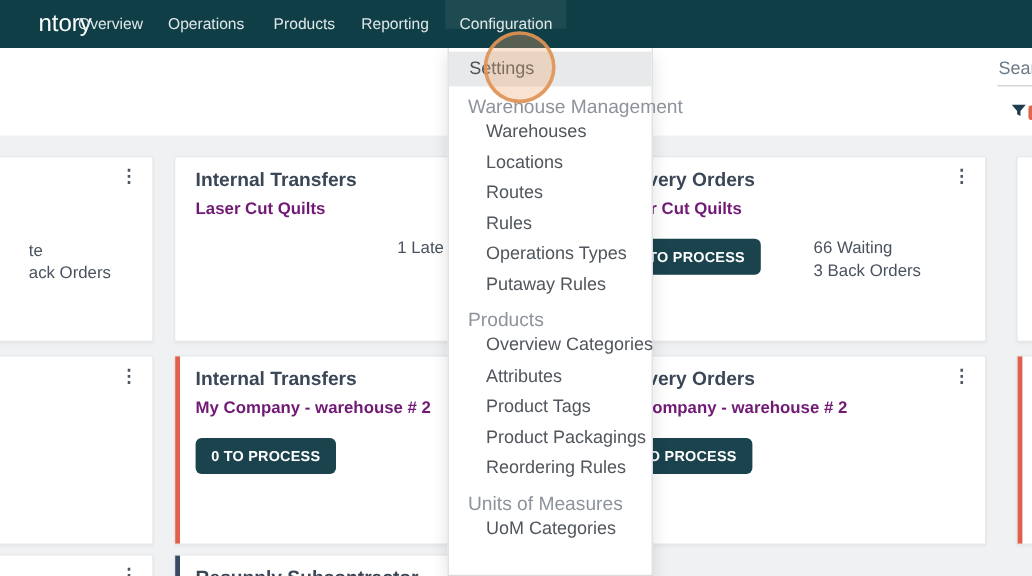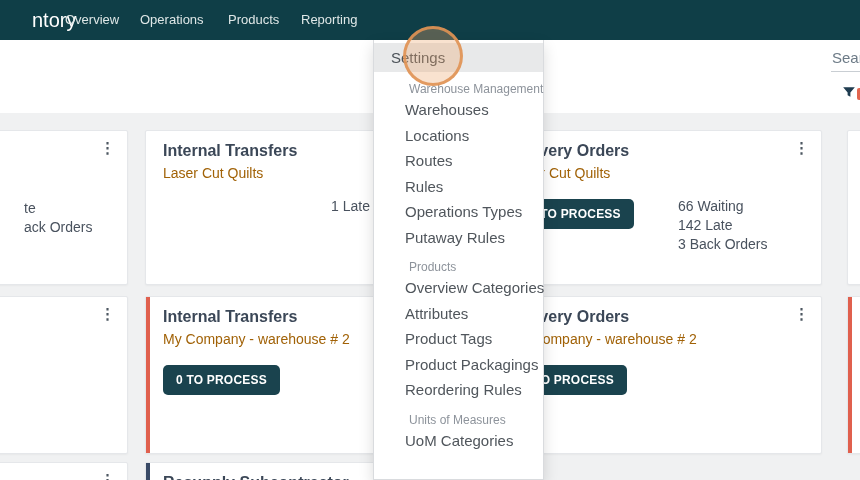--- a/index.html
+++ b/index.html
@@ -21,29 +21,29 @@
   .filter-funnel{position:absolute;left:842px;top:85px;width:14px;height:14px;z-index:2;}
   .red-sliver{position:absolute;left:857px;top:88px;width:3px;height:12px;background:#e2654f;border-radius:2px 0 0 2px;z-index:2;}
 
   
   .card{position:absolute;background:#ffffff;border:1px solid #e5e7ea;border-radius:2px;box-shadow:0 1px 2px rgba(0,0,0,.04);z-index:3;box-sizing:border-box;}
   .card .stripe{position:absolute;left:0;top:0;bottom:0;width:4px;}
   .stripe.red{background:#e0604e;}
   .stripe.navy{background:#394a66;}
   .kebab{position:absolute;top:8px;right:12px;font-size:15px;font-weight:bold;color:#4d5761;cursor:pointer;line-height:18px;}
   .card-title{position:absolute;left:17px;top:11px;font-size:16px;font-weight:600;color:#3b4757;white-space:nowrap;}
-  .card-sub{position:absolute;left:17px;top:34px;font-size:14px;color:#a16207;white-space:nowrap;}
+  .card-sub{position:absolute;left:17px;top:34px;font-size:14px;color:#701a75;white-space:nowrap;font-weight:bold;}
   .card-btn{position:absolute;left:17px;top:68px;background:#1a434e;color:#ffffff;font-size:12px;font-weight:700;letter-spacing:.2px;padding:8px 13px;border:none;border-radius:5px;cursor:pointer;white-space:nowrap;}
   .card-stats{position:absolute;left:185px;top:66px;font-size:14px;color:#49525e;line-height:19px;white-space:nowrap;}
   .frag-stats{position:absolute;font-size:14px;color:#49525e;line-height:19px;white-space:nowrap;padding-left:25px;}
 
   
   .dropdown{position:absolute;left:373px;top:40px;width:171px;height:440px;background:#ffffff;border:1px solid #d9dbde;border-top:none;box-shadow:0 6px 14px rgba(0,0,0,.14);z-index:40;box-sizing:border-box;}
   .dd-settings{margin-top:3px;height:29px;line-height:29px;background:#e8e9ea;padding-left:17px;font-size:15px;color:#4b5258;cursor:pointer;}
-  .dd-header{margin-top:10px;height:15px;line-height:15px;padding-left:35px;font-size:12px;color:#8d939b;white-space:nowrap;}
+  .dd-header{margin-top:10px;height:15px;line-height:15px;padding-left:16px;font-size:16px;color:#8d939b;white-space:nowrap;}
   .dd-item{height:25.5px;line-height:25.5px;padding-left:31px;font-size:15px;color:#50565c;cursor:pointer;white-space:nowrap;}
 
   
   .anno-circle{position:absolute;left:403px;top:26px;width:54px;height:54px;border-radius:50%;border:3px solid rgba(224,146,84,.9);background:rgba(237,168,110,.33);z-index:60;pointer-events:none;}
 </style>
 </head>
 <body>
 
 <div class="stage">
 
@@ -70,21 +70,20 @@
     </div>
   </div>
 
   <div class="card" style="left:492px;top:130px;width:330px;height:155px;">
     <span class="kebab">⋮</span>
     <div class="card-title">Delivery Orders</div>
     <div class="card-sub">Laser Cut Quilts</div>
     <button class="card-btn">66 TO PROCESS</button>
     <div class="card-stats">
       <div>66 Waiting</div>
-      <div>142 Late</div>
       <div>3 Back Orders</div>
     </div>
   </div>
 
   <div class="card" style="left:847px;top:130px;width:330px;height:155px;"></div>
 
   <div class="card" style="left:-206px;top:296px;width:334px;height:158px;">
     <span class="kebab">⋮</span>
   </div>
 
@@ -114,20 +113,21 @@
     <div class="stripe navy"></div>
     <div class="card-title">Resupply Subcontractor</div>
   </div>
 
   <div class="navbar">
     <span class="app-name">ntory</span>
     <span class="nav-item" style="left:65px;">Overview</span>
     <span class="nav-item" style="left:140px;">Operations</span>
     <span class="nav-item" style="left:228px;">Products</span>
     <span class="nav-item" style="left:301px;text-align:center;">Reporting</span>
+    <span class="nav-item active" style="left:371px;">Configuration</span>
   </div>
 
   <div class="dropdown">
     <div class="dd-settings">Settings</div>
 
     <div class="dd-header">Warehouse Management</div>
     <div class="dd-item">Warehouses</div>
     <div class="dd-item">Locations</div>
     <div class="dd-item">Routes</div>
     <div class="dd-item">Rules</div>

